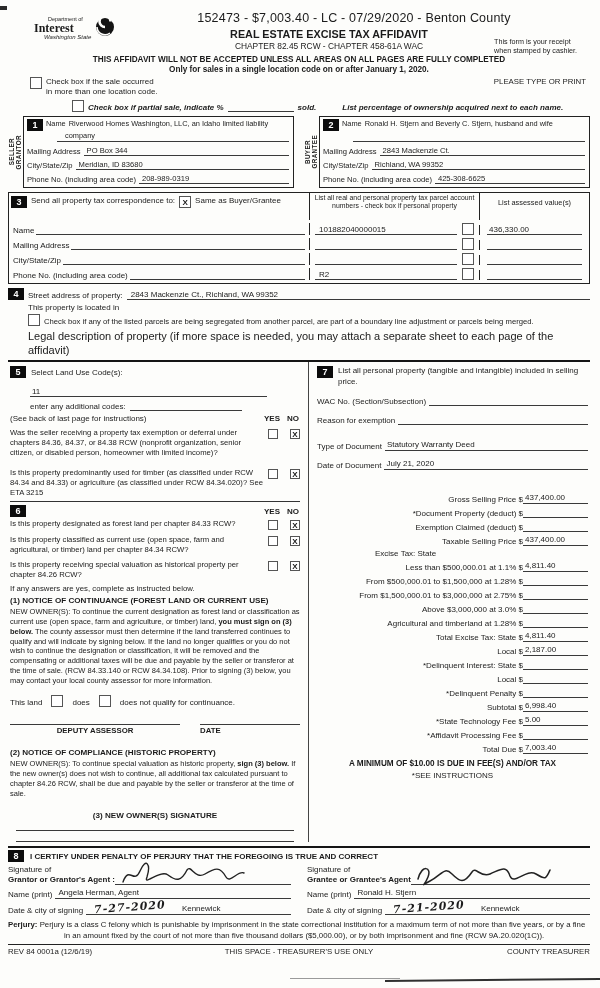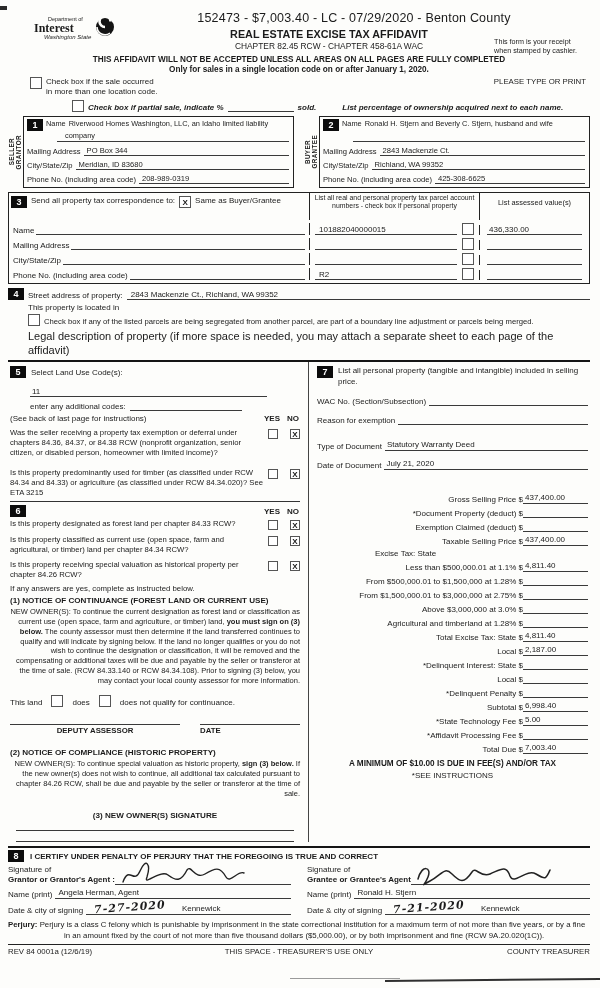--- a/index.html
+++ b/index.html
@@ -76,21 +76,21 @@
   .addl-row{display:flex;align-items:flex-end;margin:4px 0 0 20px;}
   .addl-row .ul{width:112px;height:9px;}
   .seeback-row{display:flex;align-items:flex-end;margin-top:3px;}
   .ynhead{margin-left:auto;display:flex;gap:7px;font-weight:bold;padding-right:1px;}
   .qrow{display:flex;align-items:flex-start;margin-top:5px;}
   .qtext{flex:1;padding-right:5px;line-height:1.3;font-size:7.7px;}
   .ynboxes{display:flex;gap:12px;flex:none;padding-top:1px;}
   .s6head{display:flex;align-items:center;margin-top:3px;padding-top:3px;}
   .ifany{margin-top:4px;font-size:7.8px;}
   .ntitle{font-weight:bold;margin-top:3px;font-size:8.1px;}
-  .npara{margin-top:2px;line-height:1.3;font-size:7.5px;text-align:right;}
+  .npara{margin-top:2px;line-height:1.3;font-size:7.5px;}
   .qualify{display:flex;align-items:flex-end;gap:9px;margin-top:10px;}
   .dep-lines{display:flex;gap:20px;margin-top:16px;}
   .dep-lines .ul{height:1px;}
   .dl1{flex:1.7;}.dl2{flex:1;}
   .dep-labels{display:flex;gap:20px;font-weight:bold;font-size:7.8px;margin-top:1px;}
   .dep-labels .dl1{text-align:center;}
   .sig3{text-align:center;font-weight:bold;margin-top:13px;font-size:8.1px;}
   .sigline{border-bottom:1px solid #3a3a3a;margin:9px 6px 0 6px;height:1px;}
   .printname{text-align:center;font-weight:bold;margin-top:2px;font-size:8.1px;}
   

